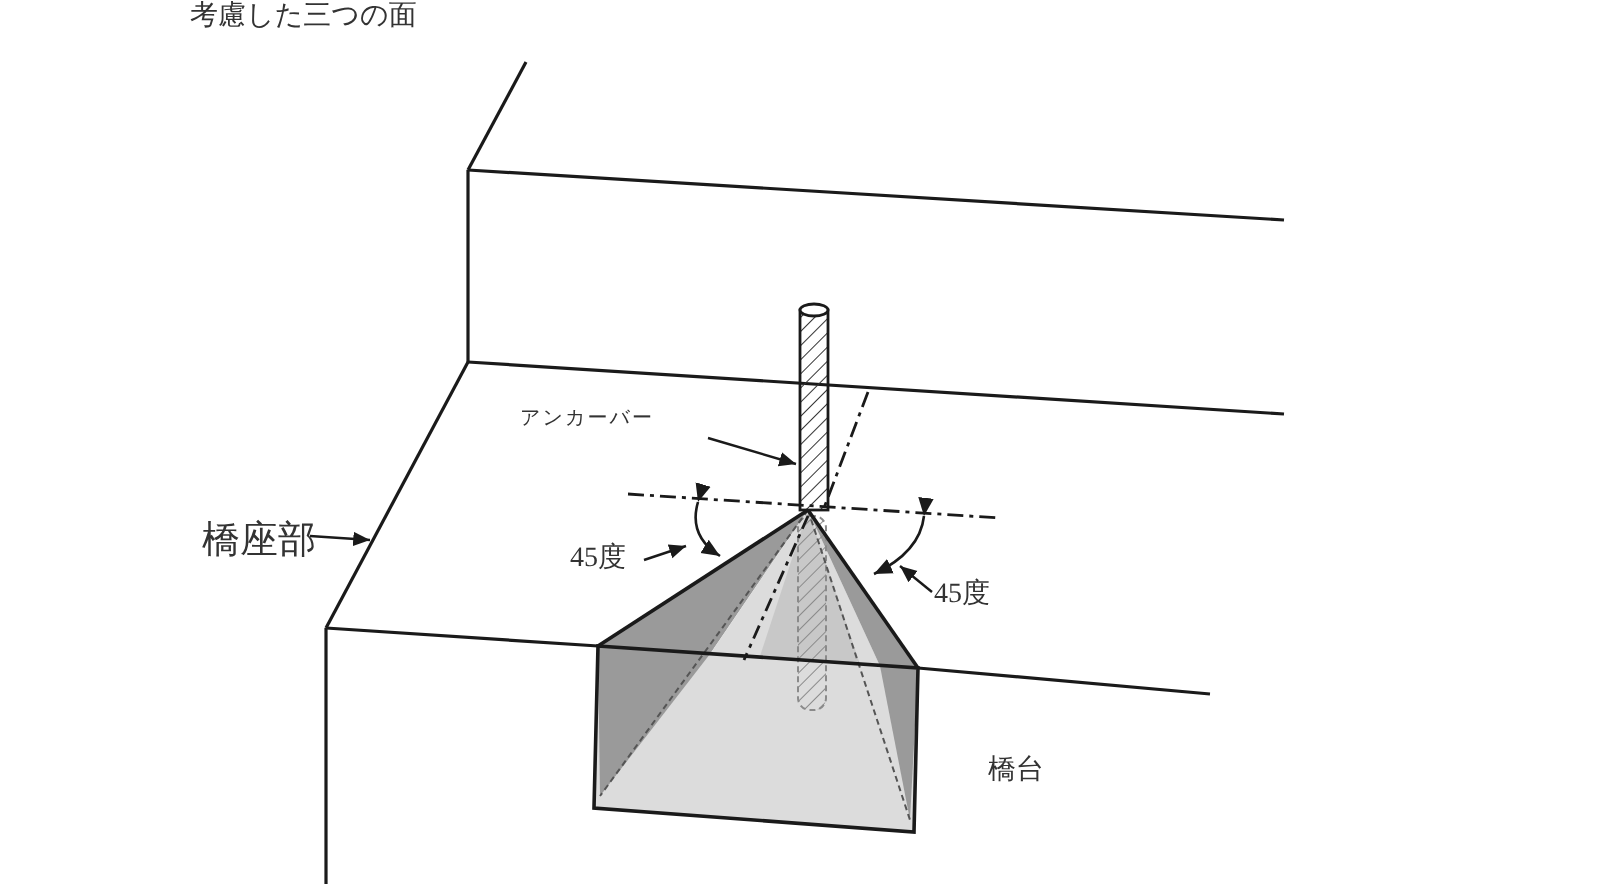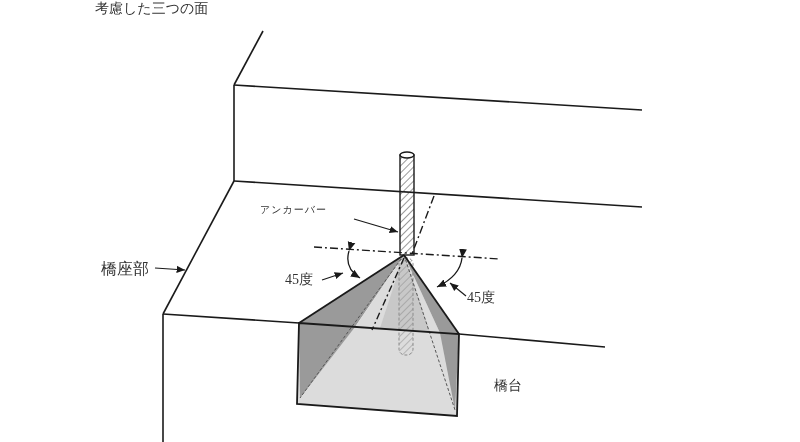--- a/index.html
+++ b/index.html
@@ -3,21 +3,21 @@
   <meta charset="utf-8">
   <style>
     html, body { margin: 0; padding: 0; background: #ffffff; }
     body { width: 800px; height: 442px; overflow: hidden; position: relative;
            font-family: "DejaVu Serif", "Liberation Serif", serif; }
     .stage { position: absolute; left: 0; top: 0; width: 660px; height: 442px; }
     .lbl { position: absolute; color: #333; font-family: "Liberation Serif", "DejaVu Serif", serif;
            white-space: nowrap; line-height: 1; }
     .title { left: 95px; top: 2px; font-size: 14px; }
     .l-anchor { left: 260px; top: 205px; font-size: 10px; letter-spacing: 1px; }
-    .l-seat { left: 101px; top: 261px; font-size: 16px; }
+    .l-seat { left: 101px; top: 261px; font-size: 19px; }
     .l-ang1 { left: 285px; top: 273px; font-size: 14px; }
     .l-ang2 { left: 467px; top: 291px; font-size: 14px; }
     .l-abut { left: 494px; top: 379px; font-size: 14px; }
     svg { position: absolute; left: 0; top: 0; }
   </style>
 </head>
 <body>
 
 <div class="stage">
   <svg width="800" height="442" viewBox="0 0 800 442">

